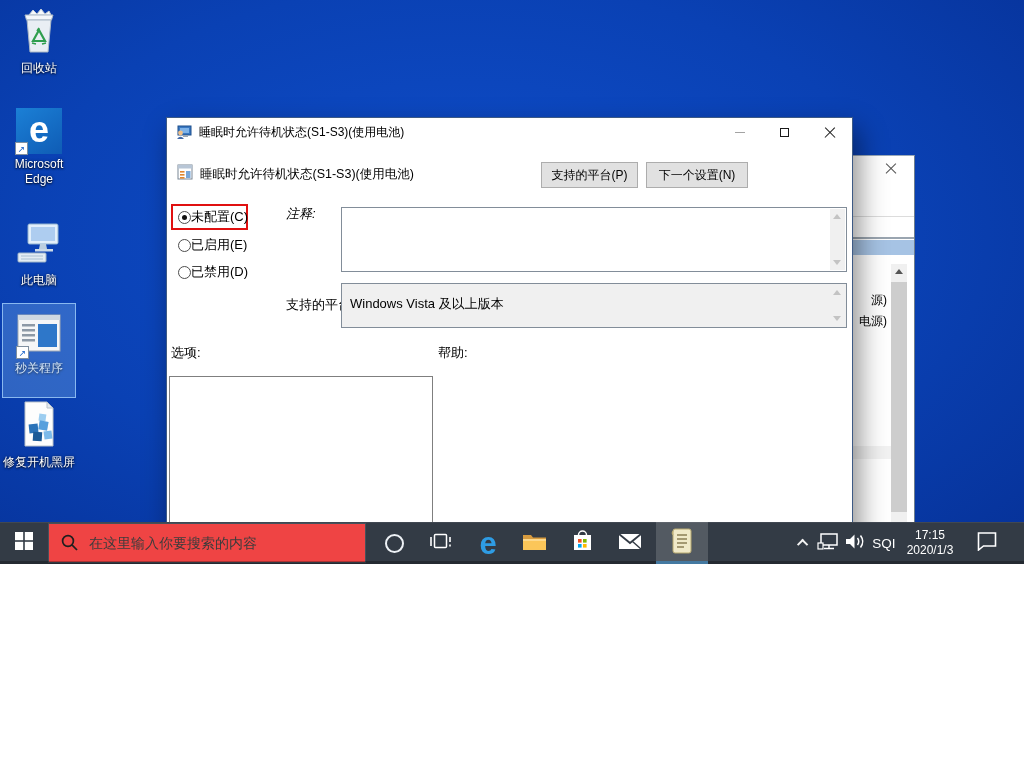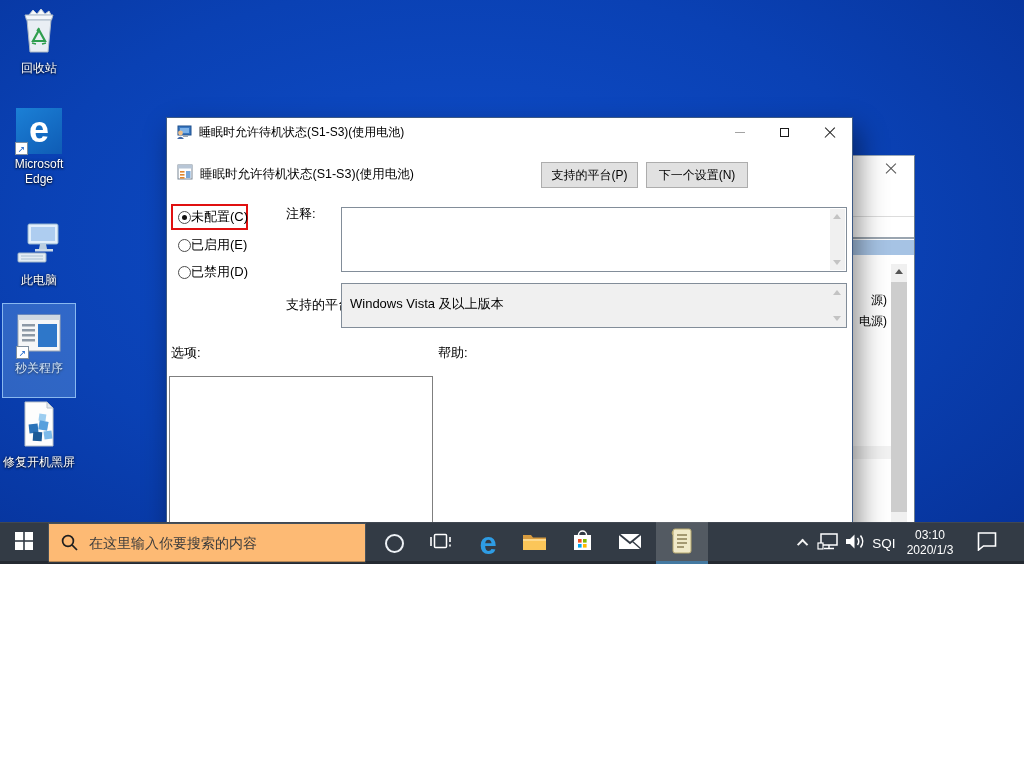--- a/index.html
+++ b/index.html
@@ -88,21 +88,21 @@
   .ok-btn { border:2px solid #0078d7; }
   .gray-btn { border:1px solid #adadad; }
 
   
   .taskbar { position:absolute; left:0; bottom:0; width:1024px; height:42px; background:#333b45; z-index:50; }
   .taskbar::before { content:""; position:absolute; top:0; left:0; right:0; height:1px; background:rgba(255,255,255,.07); }
   .taskbar::after  { content:""; position:absolute; bottom:0; left:0; right:0; height:3px; background:rgba(0,0,0,.28); }
   .tb-item { position:absolute; top:0; height:42px; display:flex; align-items:center; justify-content:center; }
   .start-btn { left:0; width:48px; }
   .search-wrap { position:absolute; left:48px; top:1px; width:318px; height:40px; }
-  .search-wrap input { width:100%; height:100%; border:1px solid #46505a; background:#fdba74; padding:0 8px 0 40px;
+  .search-wrap input { width:100%; height:100%; border:1px solid #46505a; background:#ef4444; padding:0 8px 0 40px;
                        font-size:14px; color:#222; font-family:inherit; }
   .search-wrap input::placeholder { color:#3c3c3c; opacity:1; }
   .search-wrap svg { position:absolute; left:12px; top:10px; }
   .cortana { left:372px; width:44px; }
   .cortana .circ { width:19px; height:19px; border:2px solid #eef2f6; border-radius:50%; }
   .taskview { left:418px; width:44px; }
   .edge-tb { left:466px; width:44px; }
   .edge-tb .e { color:#2e9ce4; font-size:31px; font-weight:bold; line-height:1; }
   .explorer { left:512px; width:44px; }
   .store { left:560px; width:44px; }
@@ -268,21 +268,21 @@
       </div>
       <div class="radio-row" style="top:90px;">
         <span class="radio-circ"></span>
         <span>已启用(E)</span>
       </div>
       <div class="radio-row" style="top:117px;">
         <span class="radio-circ"></span>
         <span>已禁用(D)</span>
       </div>
 
-      <span class="lbl" style="left:119px;top:58px;">注释:</span>
+      <span class="lbl" style="left:119px;top:58px;font-style:italic;">注释:</span>
       <div class="field" style="top:60px;height:65px;">
         <div class="vstrip">
           <span class="tri tri-soft-up" style="left:3px;top:5px;"></span>
           <span class="tri tri-soft-down" style="left:3px;bottom:5px;"></span>
         </div>
       </div>
 
       <span class="lbl" style="left:119px;top:149px;">支持的平台:</span>
       <div class="field" style="top:136px;height:45px;background:#f0f0f0;">
         <div style="padding:11px 8px 0 8px;font-size:13px;">Windows Vista 及以上版本</div>
@@ -407,21 +407,21 @@
           <path d="M2 6 L6 6 L10.5 1.5 L10.5 15.5 L6 11 L2 11 Z" fill="#fff"></path>
           <path d="M13.5 5 q2.5 3.5 0 7" fill="none" stroke="#fff" stroke-width="1.5"></path>
           <path d="M16.5 2.5 q4.5 6 0 12" fill="none" stroke="#fff" stroke-width="1.5"></path>
         </svg>
       </span>
     </div>
 
     <div class="tb-item ime">SQI</div>
 
     <div class="tb-item clock">
-      <span>03:10</span>
+      <span>17:15</span>
       <span>2020/1/3</span>
     </div>
 
     <div class="tb-item action">
       <span>
         <svg width="22" height="20" viewBox="0 0 22 20">
           <path d="M2.5 2 h17 v13 h-12 l-5 4 Z" fill="none" stroke="#fff" stroke-width="1.6"></path>
         </svg>
       </span>
     </div>

